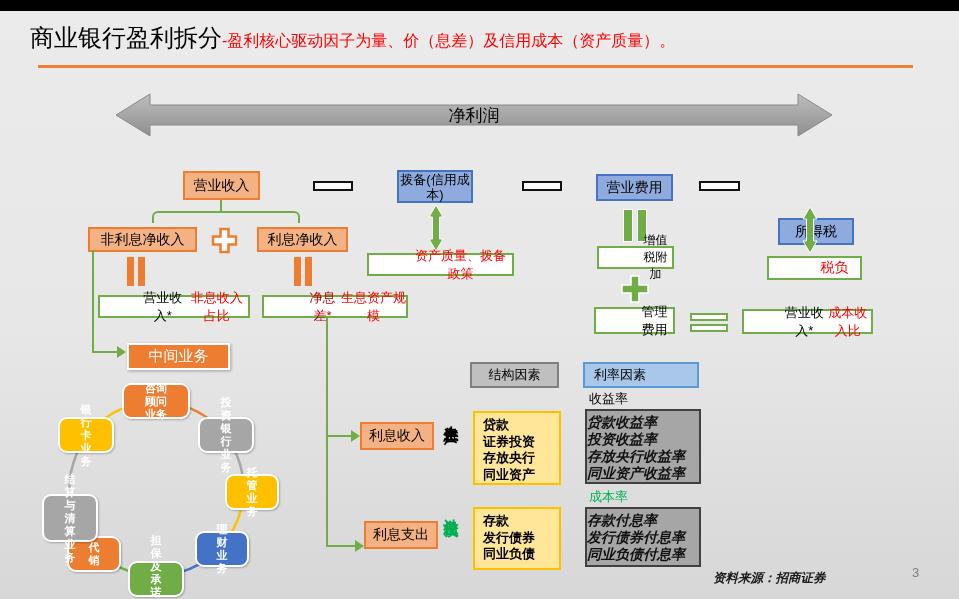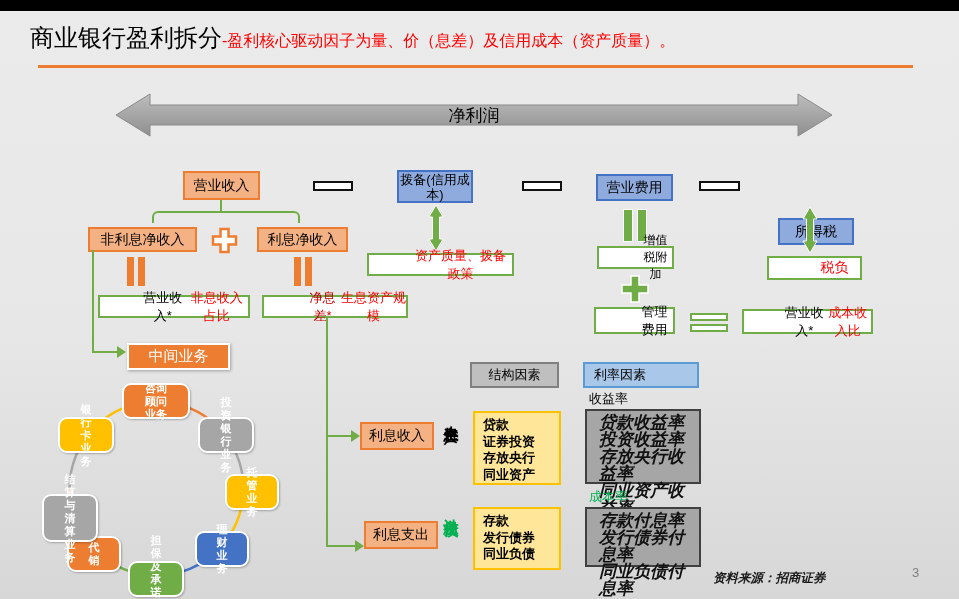--- a/index.html
+++ b/index.html
@@ -17,21 +17,21 @@
   .oeq span{display:inline-block;width:7px;height:29px;background:#ED7D31;margin:0 2px;}
   .geq span{display:inline-block;width:8px;height:31px;background:#70AD47;border:1px solid #fff;margin:0 2px;}
   .heq{background:#fff;border:2px solid #70AD47;height:8px;width:38px;}
   .gline{background:#70AD47;}
   .arr-r{width:0;height:0;border-left:9px solid #70AD47;border-top:6px solid transparent;border-bottom:6px solid transparent;}
   .node{border:2px solid #fff;border-radius:9px;color:#fff;font-weight:bold;font-size:11px;line-height:13px;
     display:flex;align-items:center;justify-content:center;text-align:center;padding:16px;
     box-shadow:1px 1px 2px rgba(0,0,0,.25);}
   .vtext{writing-mode:vertical-rl;text-orientation:upright;font-weight:bold;letter-spacing:1px;}
   .kai{font-family:"DejaVu Serif","Liberation Serif",serif;font-style:italic;font-weight:bold;}
-  .graylist{background:#A6A6A6;border:2px solid #404040;color:#111;font-size:17px;line-height:17px;padding:3px 12px;}
+  .graylist{background:#A6A6A6;border:2px solid #404040;color:#111;font-size:14px;line-height:17px;padding:3px 0;}
   .ylist{background:#FFE699;border:2px solid #FFC000;color:#000;font-weight:bold;font-size:13px;line-height:16.5px;padding:4px 8px;}
   .red{color:#FF0000;}
   .dred{color:#C00000;}
 </style>
 </head>
 <body>
 
 <div id="slide">
 
   <div class="abs" style="left:0;top:0;width:959px;height:11px;background:#000;"></div>

